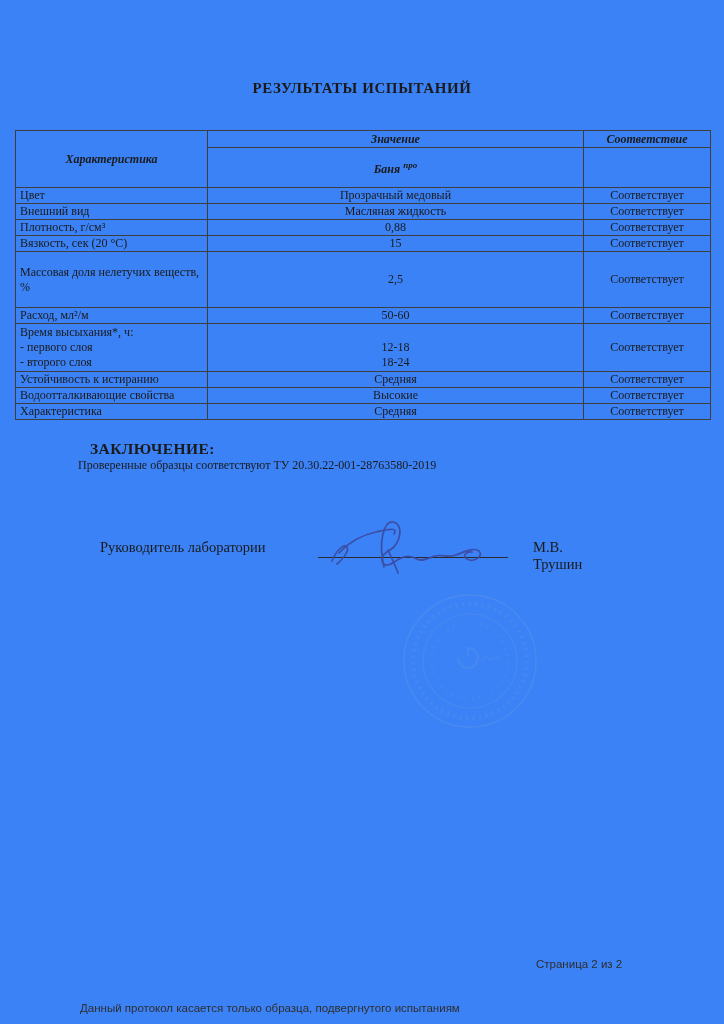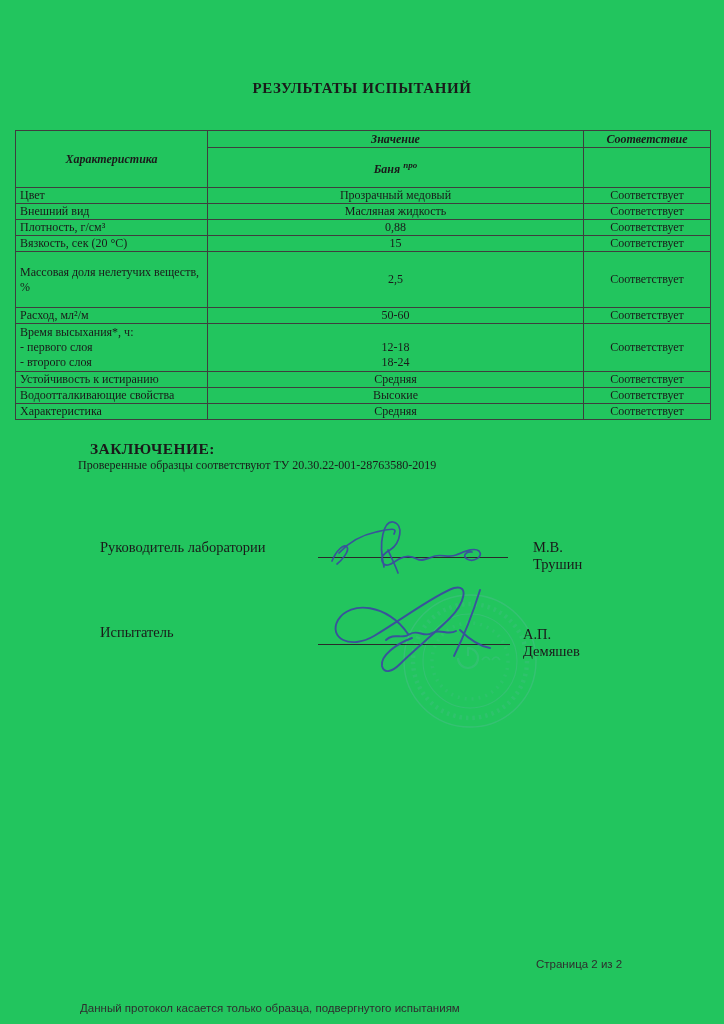--- a/index.html
+++ b/index.html
@@ -1,20 +1,20 @@
 <!DOCTYPE html>
 <html><head>
 <meta charset="utf-8">
 <style>
   html,body { margin:0; padding:0; background:#e9e9e9; }
   .page {
     position: relative;
     width: 724px;
     height: 1024px;
-    background: #22c55e;
+    background: #3b82f6;
     font-family: "Liberation Serif", serif;
     color: #1a1a1a;
     overflow: hidden;
     margin: 0 auto;
   }
 
   
   .doc-title {
     position: absolute;
     top: 80px; left: 0;
@@ -199,31 +199,19 @@
     <g fill="none" stroke="#8fb0d6" opacity="0.6">
       <circle cx="78" cy="73" r="66" stroke-width="1.4" opacity="0.55"></circle>
       <circle cx="78" cy="73" r="47" stroke-width="1.1" opacity="0.5"></circle>
       <circle cx="78" cy="73" r="57" stroke-width="4.5" stroke-dasharray="2.5 4" opacity="0.35"></circle>
       <circle cx="78" cy="73" r="38" stroke-width="3.5" stroke-dasharray="2 5" opacity="0.28"></circle>
       <path d="M66,70 a10,10 0 1 0 10,-10 l0,8" stroke-width="2.2" opacity="0.45"></path>
       <path d="M90,72 q4,-6 8,0 M100,72 q4,-6 8,0" stroke-width="1.6" opacity="0.4"></path>
     </g>
   </svg>
 
-  <div class="sig-row second">
-    <span class="sig-role">Испытатель</span>
-    <span class="sig-line"></span>
-    <svg class="sig-svg two" width="215" height="110" viewBox="0 0 215 110">
-      <g fill="none" stroke="#3b4aa0" stroke-width="1.9" stroke-linecap="round" opacity="0.92">
-        <path d="M96,56 C76,26 38,22 26,42 C16,60 38,72 62,58 C92,40 124,16 142,10 C158,6 152,26 138,40 C124,54 100,74 88,86 C80,94 72,96 70,88 C68,78 84,66 100,60"></path>
-        <path d="M74,62 C82,54 90,62 98,56 C106,51 112,60 120,55 C128,50 136,58 144,53"></path>
-        <path d="M168,12 C160,38 150,62 142,78 M148,52 C156,60 166,68 178,70"></path>
-      </g>
-    </svg>
-    <span class="sig-name">А.П. Демяшев</span>
-  </div>
 
   <div class="footer">
     <span class="footer-disclaimer">Данный протокол касается только образца, подвергнутого испытаниям</span>
     <span class="footer-page">Страница 2 из 2</span>
   </div>
 
 </div>
 
 </body></html>

